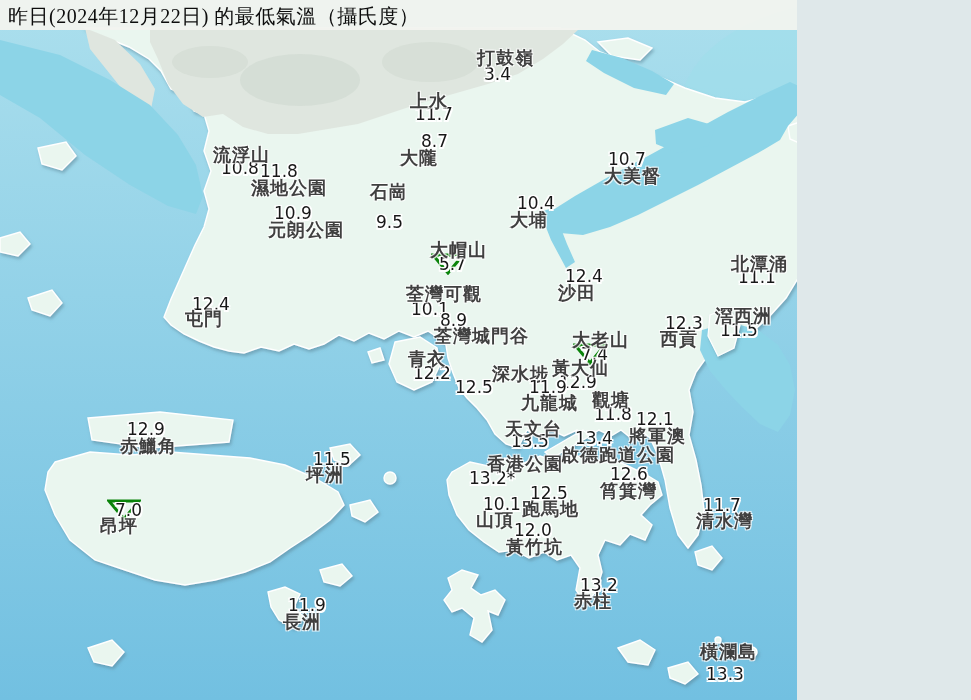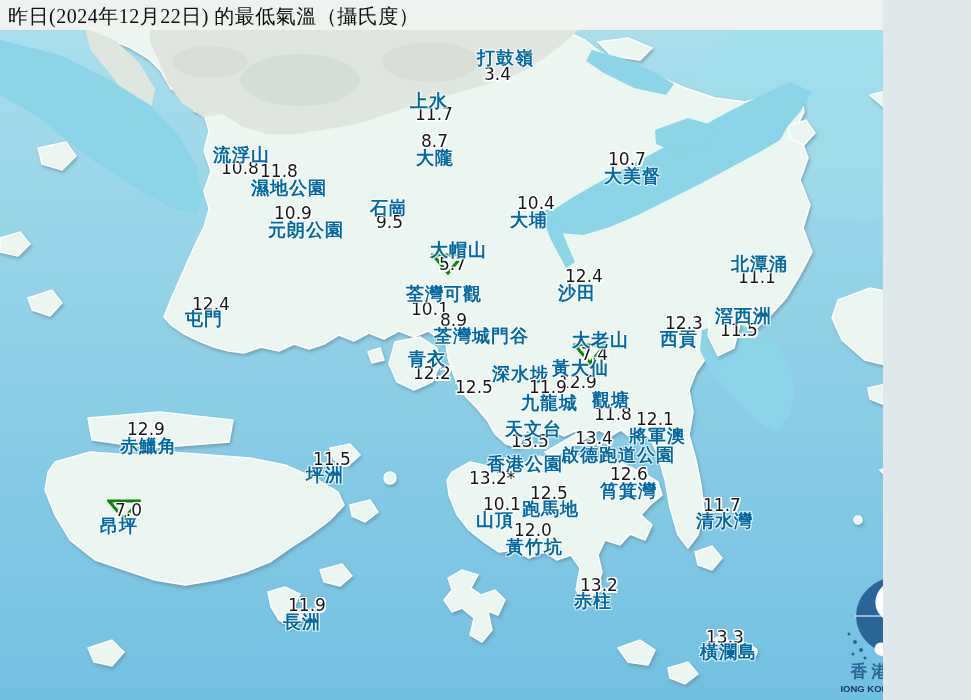--- a/index.html
+++ b/index.html
@@ -1,25 +1,25 @@
 <!DOCTYPE html>
 <html><head>
 <meta charset="utf-8">
 <style>
   html,body{margin:0;padding:0;background:#dfe8ea;}
-  #stage{position:relative;width:883px;height:700px;overflow:hidden;
+  #stage{position:relative;width:797px;height:700px;overflow:hidden;
          font-family:"Liberation Sans",sans-serif;}
   #map-svg{position:absolute;left:0;top:0;}
   #title{position:absolute;left:8px;top:3px;font:500 20px "Liberation Serif",serif;
          color:#0d0d0d;letter-spacing:.5px;white-space:nowrap;z-index:5;}
   .val{position:absolute;font:17px "DejaVu Sans",sans-serif;color:#181818;
        white-space:nowrap;z-index:4;
        text-shadow:-1.5px -1.5px 0 #fff,1.5px -1.5px 0 #fff,-1.5px 1.5px 0 #fff,
        1.5px 1.5px 0 #fff,0 -1.5px 0 #fff,0 1.5px 0 #fff,-1.5px 0 0 #fff,1.5px 0 0 #fff;}
-  .name{position:absolute;font:700 18px "Liberation Serif",serif;color:#0369a1;
+  .name{position:absolute;font:700 18px "Liberation Serif",serif;color:#404040;
        letter-spacing:1px;white-space:nowrap;z-index:4;
        text-shadow:-1px -1px 0 rgba(255,255,255,.75),1px -1px 0 rgba(255,255,255,.75),
        -1px 1px 0 rgba(255,255,255,.75),1px 1px 0 rgba(255,255,255,.75);}
   .tri{position:absolute;z-index:3;}
   #logo{position:absolute;left:841px;top:570px;width:128px;height:128px;z-index:5;}
 </style>
 </head>
 <body>
 
 <div id="stage">
@@ -106,29 +106,29 @@
   </svg>
 
   <div id="title">昨日(2024年12月22日) 的最低氣溫（攝氏度）</div>
 
   <div id="stations-layer">
       <div class="val" style="left: 484px; top: 64px;">3.4</div>
       <div class="name" style="left: 477px; top: 46px;">打鼓嶺</div>
       <div class="val" style="left: 415px; top: 104px;">11.7</div>
       <div class="name" style="left: 410px; top: 89px;">上水</div>
       <div class="val" style="left: 421px; top: 131px;">8.7</div>
-      <div class="name" style="left: 416px; top: 146px; font-family: Liberation Serif, serif;">大隴</div>
+      <div class="name" style="left: 400px; top: 146px; font-family: Liberation Serif, serif;">大隴</div>
       <div class="val" style="left: 221px; top: 158px;">10.8</div>
       <div class="name" style="left: 213px; top: 143px; text-align: right;">流浮山</div>
       <div class="val" style="left: 260px; top: 161px;">11.8</div>
       <div class="name" style="left: 251px; top: 176px;">濕地公園</div>
       <div class="val" style="left: 274px; top: 203px;">10.9</div>
       <div class="name" style="left: 268px; top: 218px;">元朗公園</div>
       <div class="val" style="left: 376px; top: 212px;">9.5</div>
-      <div class="name" style="left: 370px; top: 196px;">石崗</div>
+      <div class="name" style="left: 370px; top: 180px;">石崗</div>
       <div class="val" style="left: 608px; top: 149px;">10.7</div>
       <div class="name" style="left: 604px; top: 164px;">大美督</div>
       <div class="val" style="left: 517px; top: 193px;">10.4</div>
       <div class="name" style="left: 510px; top: 208px;">大埔</div>
       <div class="tri" style="left: 431px; top: 253px;"><svg width="34" height="22">
           <path d="M2,2 L32,2 L17,20 Z" fill="none" stroke="#0a830a" stroke-width="3"></path>
         </svg></div>
       <div class="val" style="left: 439px; top: 254px;">5.7</div>
       <div class="name" style="left: 430px; top: 238px;">大帽山</div>
       <div class="val" style="left: 411px; top: 299px;">10.1</div>
@@ -184,21 +184,21 @@
           <path d="M2,2 L32,2 L17,20 Z" fill="none" stroke="#0a830a" stroke-width="3"></path>
         </svg></div>
       <div class="val" style="left: 115px; top: 500px;">7.0</div>
       <div class="name" style="left: 100px; top: 514px;">昂坪</div>
       <div class="val" style="left: 288px; top: 595px;">11.9</div>
       <div class="name" style="left: 283px; top: 610px;">長洲</div>
       <div class="val" style="left: 580px; top: 575px;">13.2</div>
       <div class="name" style="left: 574px; top: 589px;">赤柱</div>
       <div class="val" style="left: 703px; top: 495px;">11.7</div>
       <div class="name" style="left: 696px; top: 509px;">清水灣</div>
-      <div class="val" style="left: 706px; top: 627px;">13.3</div>
+      <div class="val" style="left: 706px; top: 664px;">13.3</div>
       <div class="name" style="left: 700px; top: 640px;">橫瀾島</div>
     </div>
 
   <div id="logo">
     <svg width="128" height="128" viewBox="0 0 128 128">
       <ellipse cx="60" cy="46" rx="45" ry="40" fill="#2a6598"></ellipse>
       <line x1="14" y1="46" x2="106" y2="46" stroke="#ffffff" stroke-width="1.2"></line>
       <line x1="60" y1="5" x2="60" y2="87" stroke="#ffffff" stroke-width="1.2"></line>
       <path d="M80,13 C48,8 33,30 45,42 C54,51 72,47 74,56 C77,70 60,85 40,79" fill="none" stroke="#ffffff" stroke-width="13" stroke-linecap="round"></path>
       <g fill="#2a6598">

